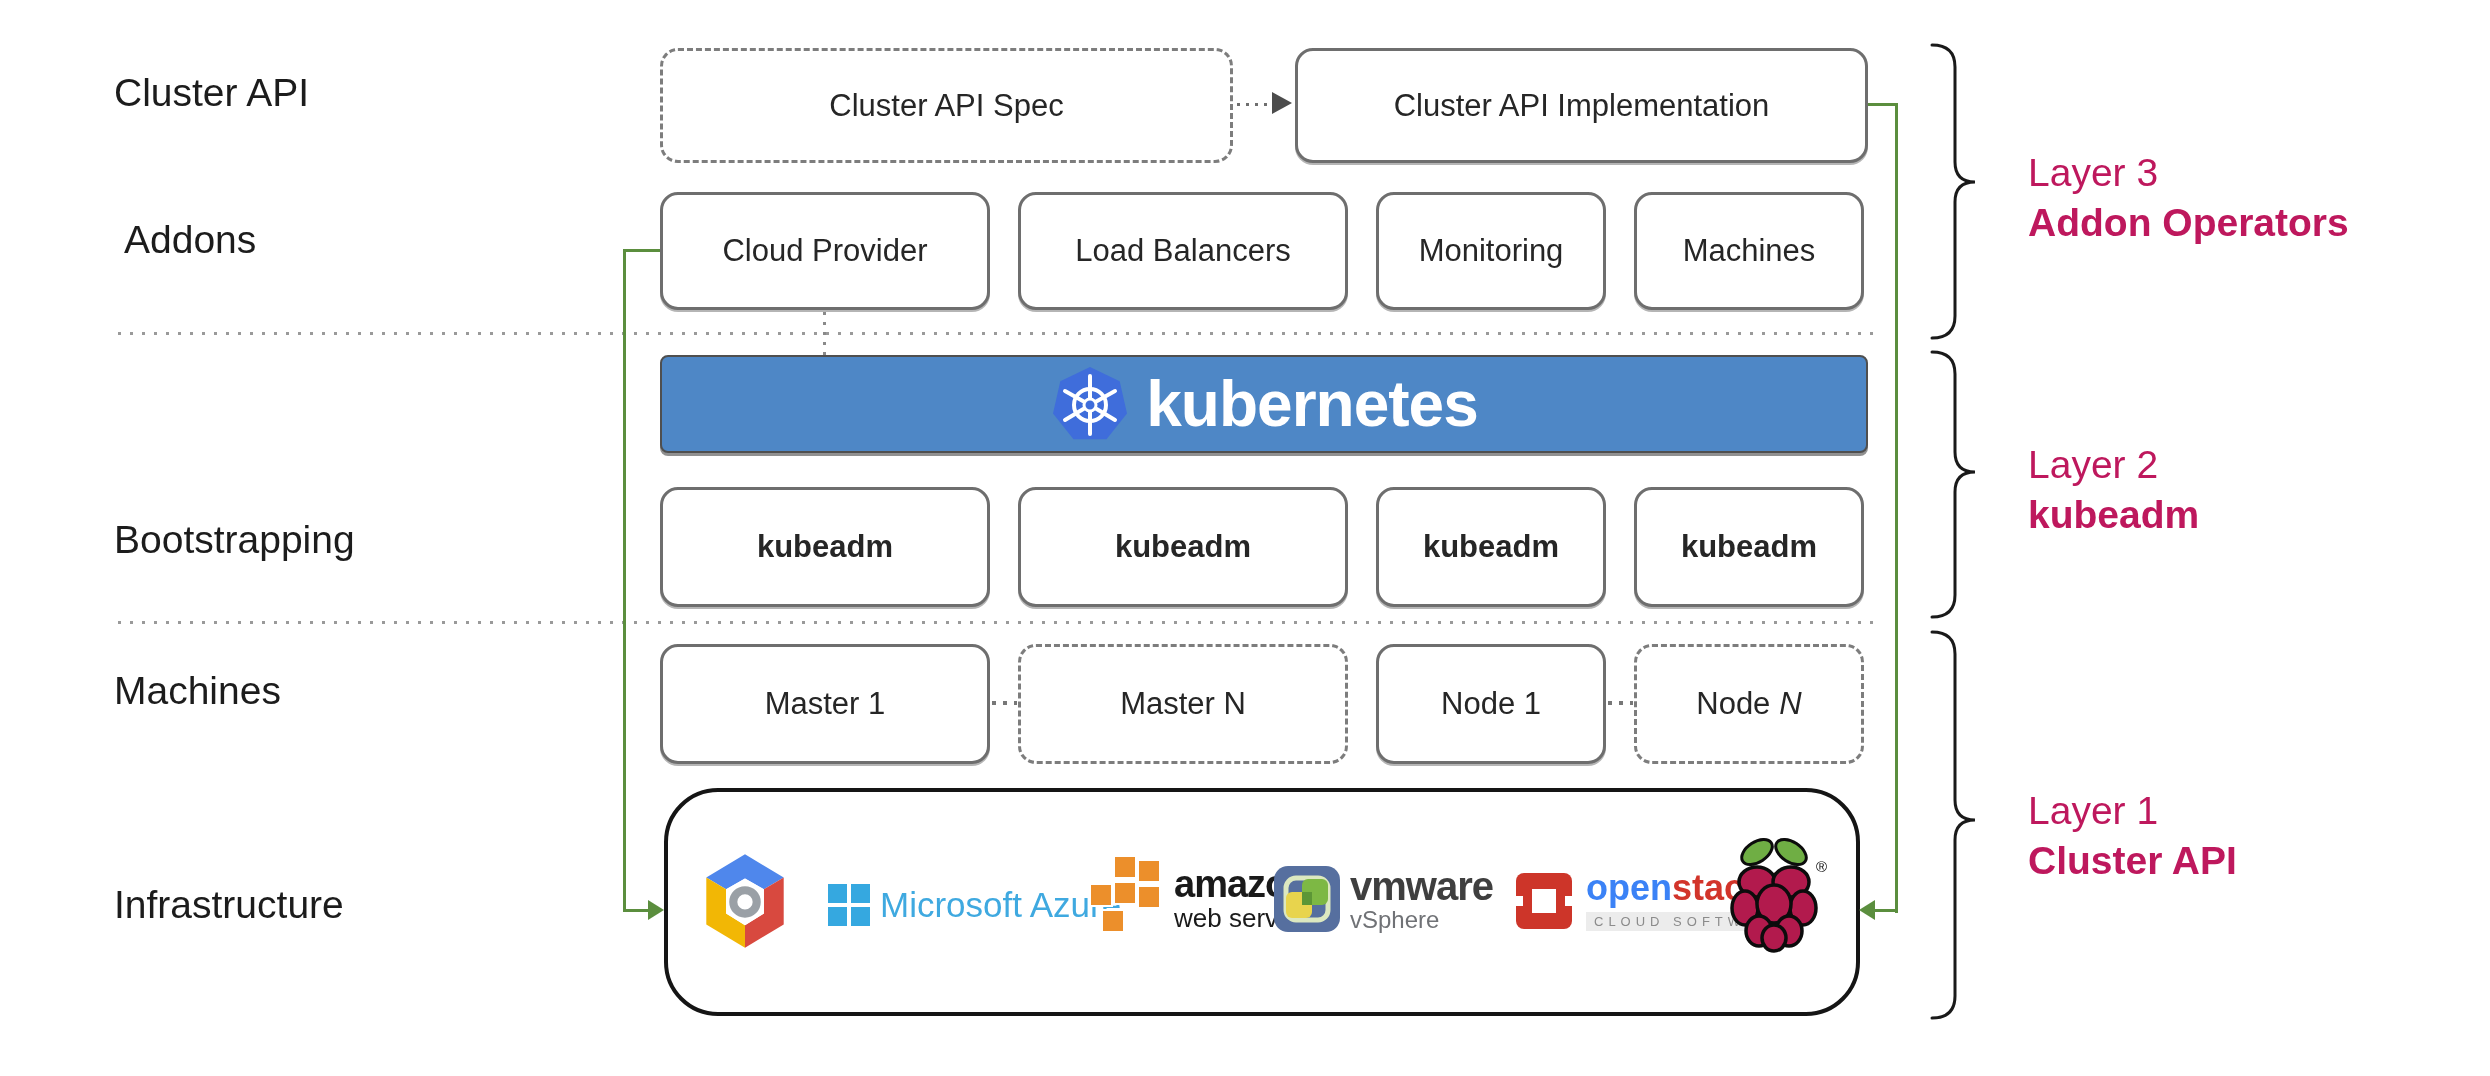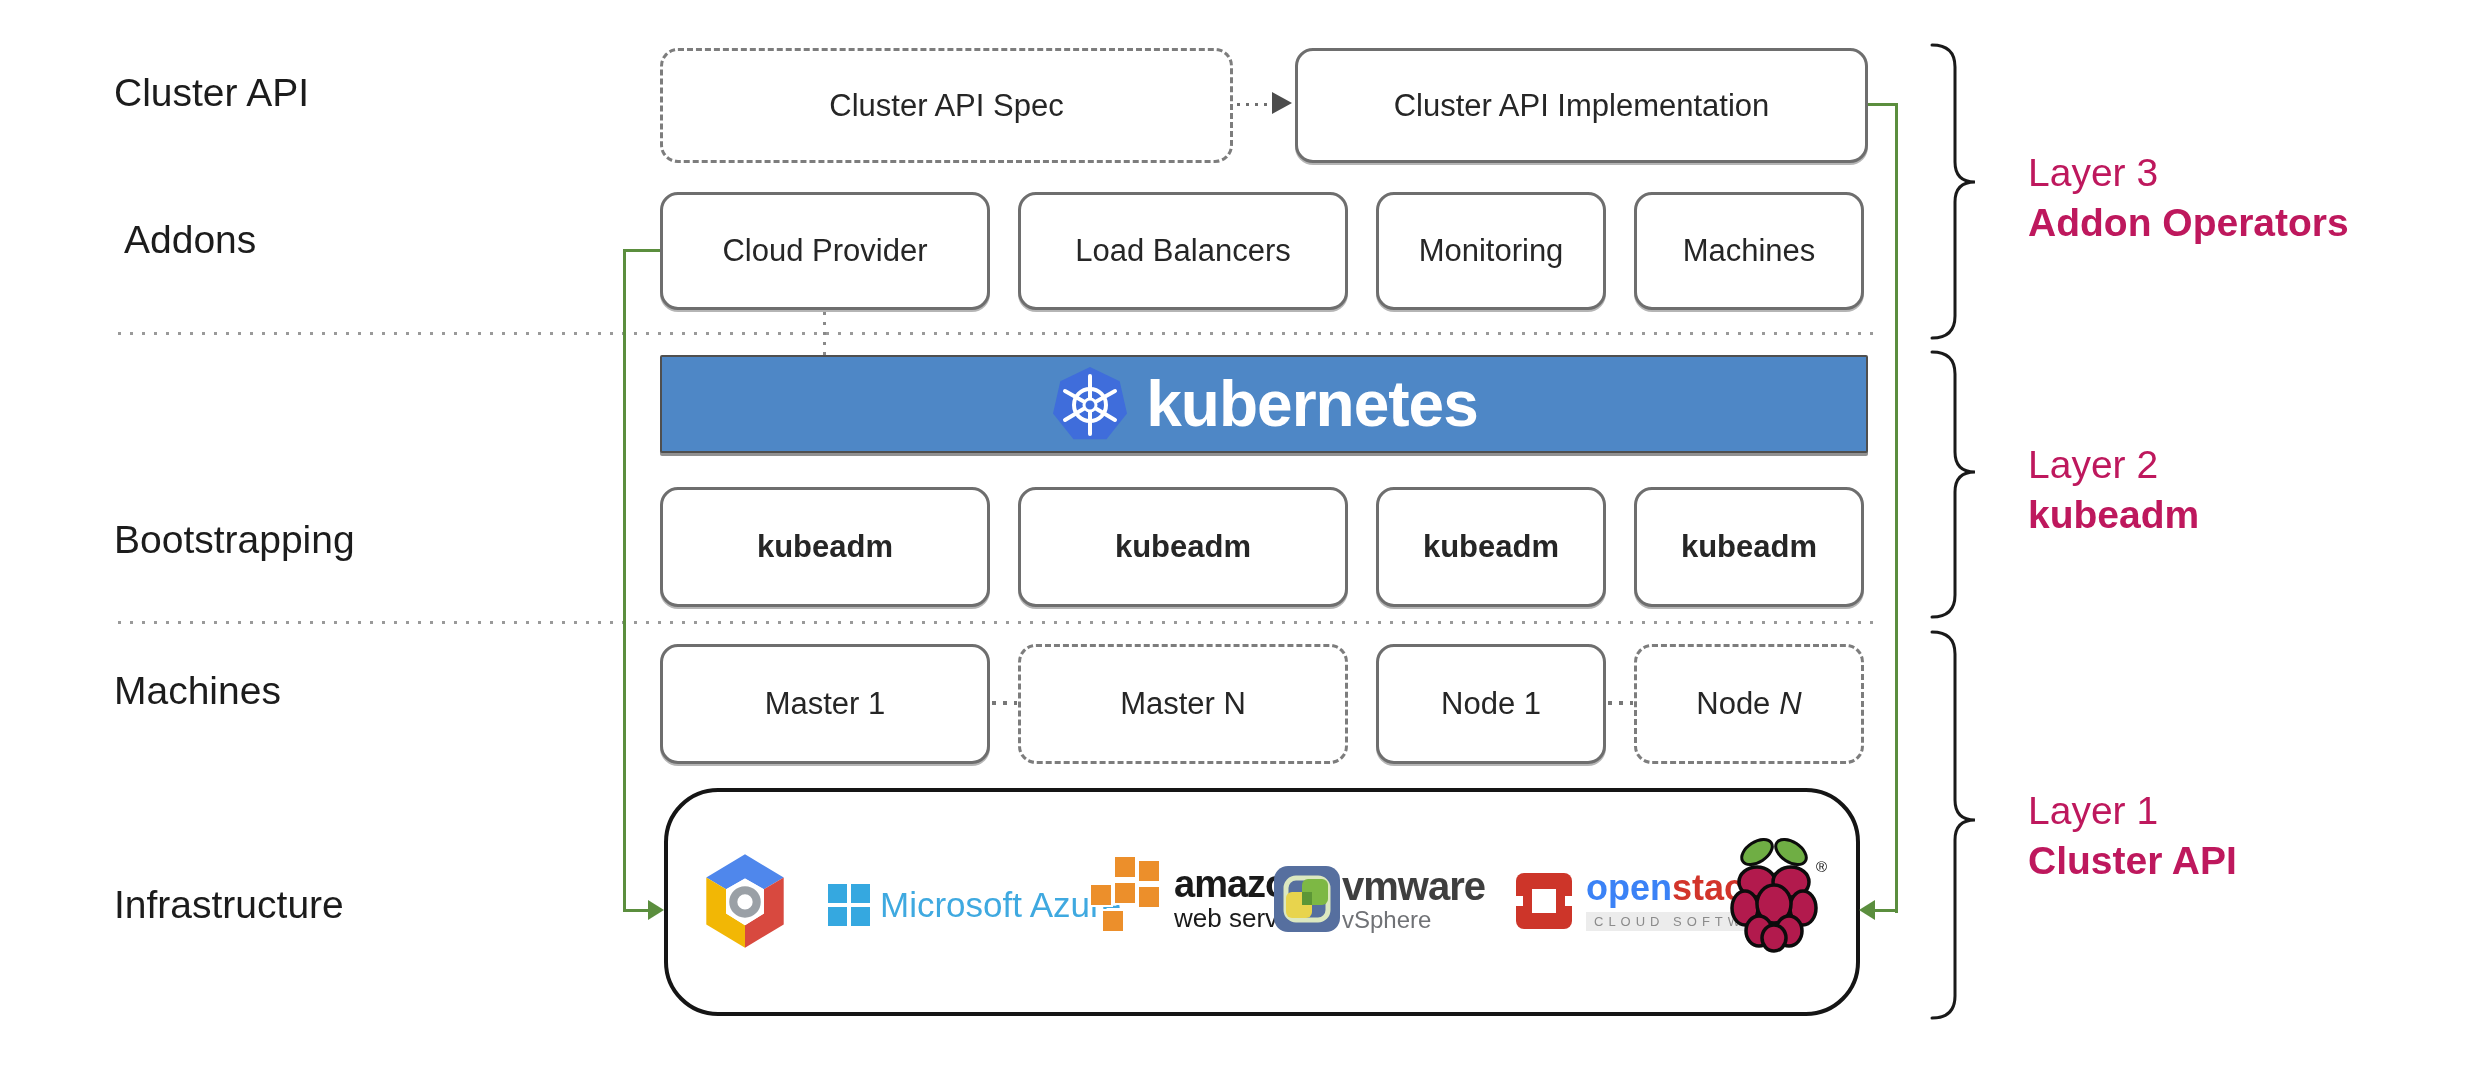--- a/index.html
+++ b/index.html
@@ -31,41 +31,41 @@
            background-image:repeating-linear-gradient(90deg,#777 0 4px,transparent 4px 11px); }
 
   
   .arrow-dots { position:absolute; left:1237px; top:103px; width:36px; height:3px;
                 background-image:repeating-linear-gradient(90deg,#6f6f6f 0 3px,transparent 3px 9px); }
   .arrow-head { position:absolute; width:0; height:0; }
   .arrow-head.right { border-top:11px solid transparent; border-bottom:11px solid transparent; border-left:20px solid #4c4c4c; }
 
   
   .banner { position:absolute; left:660px; top:355px; width:1208px; height:98px;
-            background:#4e87c6; border:2px solid #4f4f4f; border-radius:2px;
+            background:#4e87c6; border:2px solid #4f4f4f; border-radius:8px;
             display:flex; align-items:center; justify-content:center; gap:16px;
             box-shadow:0 3px 0 rgba(70,70,70,.6); }
   .banner .ktext { color:#ffffff; font-size:64px; font-weight:bold; letter-spacing:-1px; }
 
   
   .green { position:absolute; background:#5b8e3e; }
   .g-arrow { position:absolute; width:0; height:0; }
   .g-arrow.right { border-top:10px solid transparent; border-bottom:10px solid transparent; border-left:16px solid #5b8e3e; }
   .g-arrow.left  { border-top:10px solid transparent; border-bottom:10px solid transparent; border-right:16px solid #5b8e3e; }
 
   
   .infra { position:absolute; left:664px; top:788px; width:1196px; height:228px;
            border:4px solid #151515; border-radius:54px; background:#fff; }
   .infra .logo { position:absolute; display:flex; align-items:center; }
 
   .azure-text { font-size:35px; font-weight:500; color:#3fa9e0; margin-left:10px; white-space:nowrap; }
   .aws-text   { margin-left:8px; line-height:1; }
   .aws-text .l1 { font-size:38px; font-weight:bold; color:#1a1a1a; letter-spacing:-1px; }
   .aws-text .l2 { font-size:26px; color:#1a1a1a; margin-top:2px; }
-  .vmw-text   { margin-left:2px; line-height:1; }
+  .vmw-text   { margin-left:10px; line-height:1; }
   .vmw-text .l1 { font-size:40px; font-weight:bold; color:#3f3f3f; letter-spacing:-1px; }
   .vmw-text .l2 { font-size:24px; color:#707276; margin-top:2px; }
   .os-text    { margin-left:12px; line-height:1; }
   .os-text .l1 { font-size:36px; font-weight:bold; }
   .os-text .black { color:#3b82f6; } .os-text .red { color:#d2342a; }
   .os-text .tm { font-size:14px; color:#d2342a; vertical-align:top; }
   .os-text .l2 { margin-top:6px; background:#ececec; font-size:13px; letter-spacing:5px; color:#8b8b8b; padding:3px 8px; display:inline-block; }
 
   
   .layer { position:absolute; left:2028px; font-size:39px; line-height:50px; color:#be185d; white-space:nowrap; }

